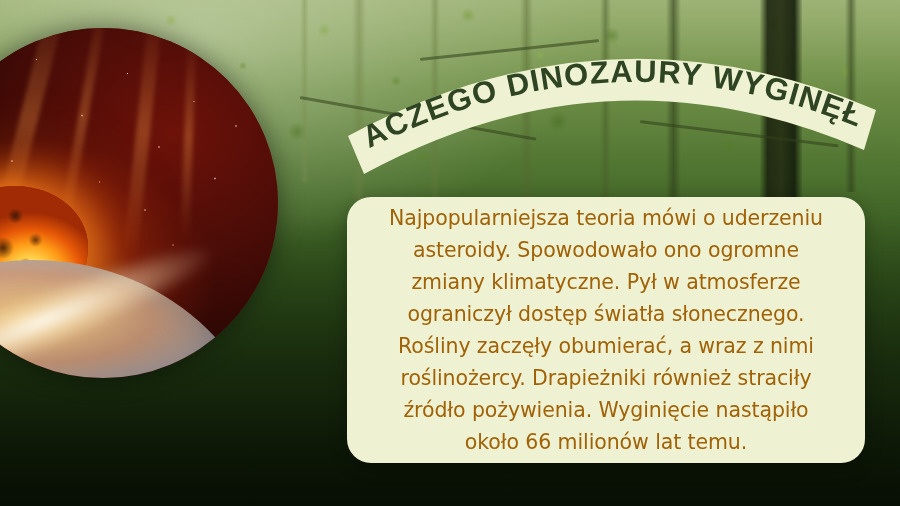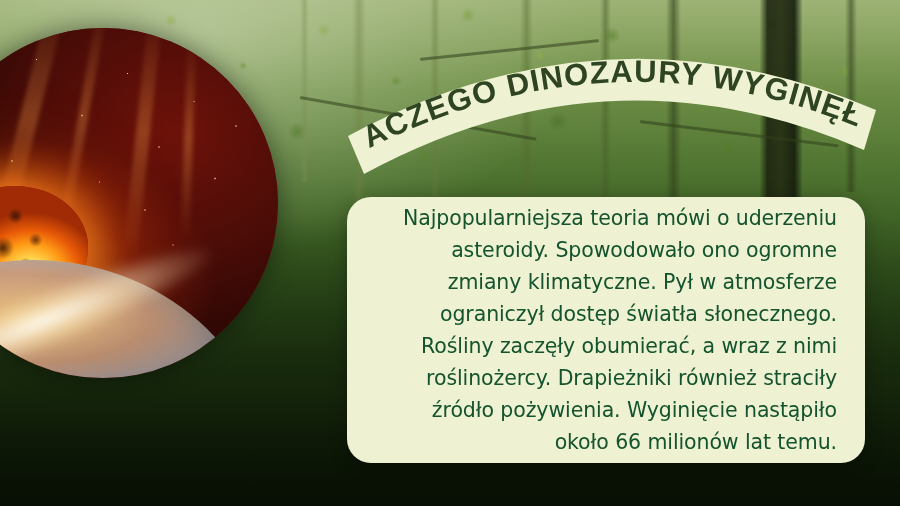--- a/index.html
+++ b/index.html
@@ -231,22 +231,22 @@
     border-radius: 24px;
     box-shadow: 0 4px 18px rgba(0,0,0,0.30);
     display: flex;
     align-items: center;
     justify-content: center;
     padding: 0 28px;
     box-sizing: border-box;
   }
   .body-text {
     margin: 0;
-    text-align: right;
-    color: #14532d;
+    text-align: center;
+    color: #a16207;
     font-family: "DejaVu Sans", sans-serif;
     font-size: 20.5px;
     line-height: 32px;
     letter-spacing: -0.1px;
   }
 </style>
 </head>
 <body>
 
 <div class="slide">

